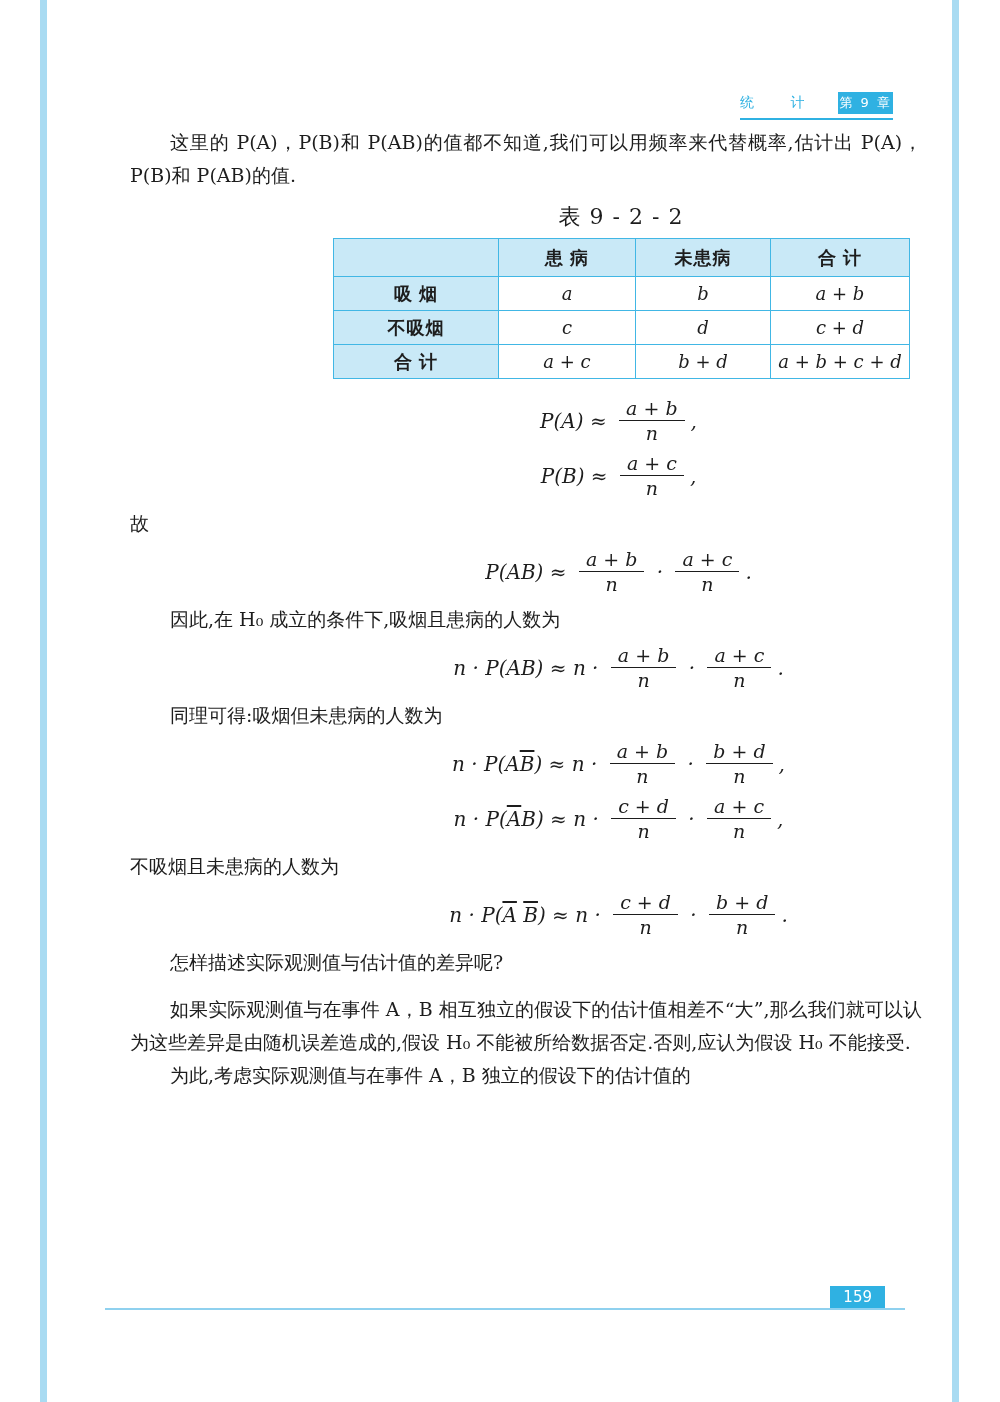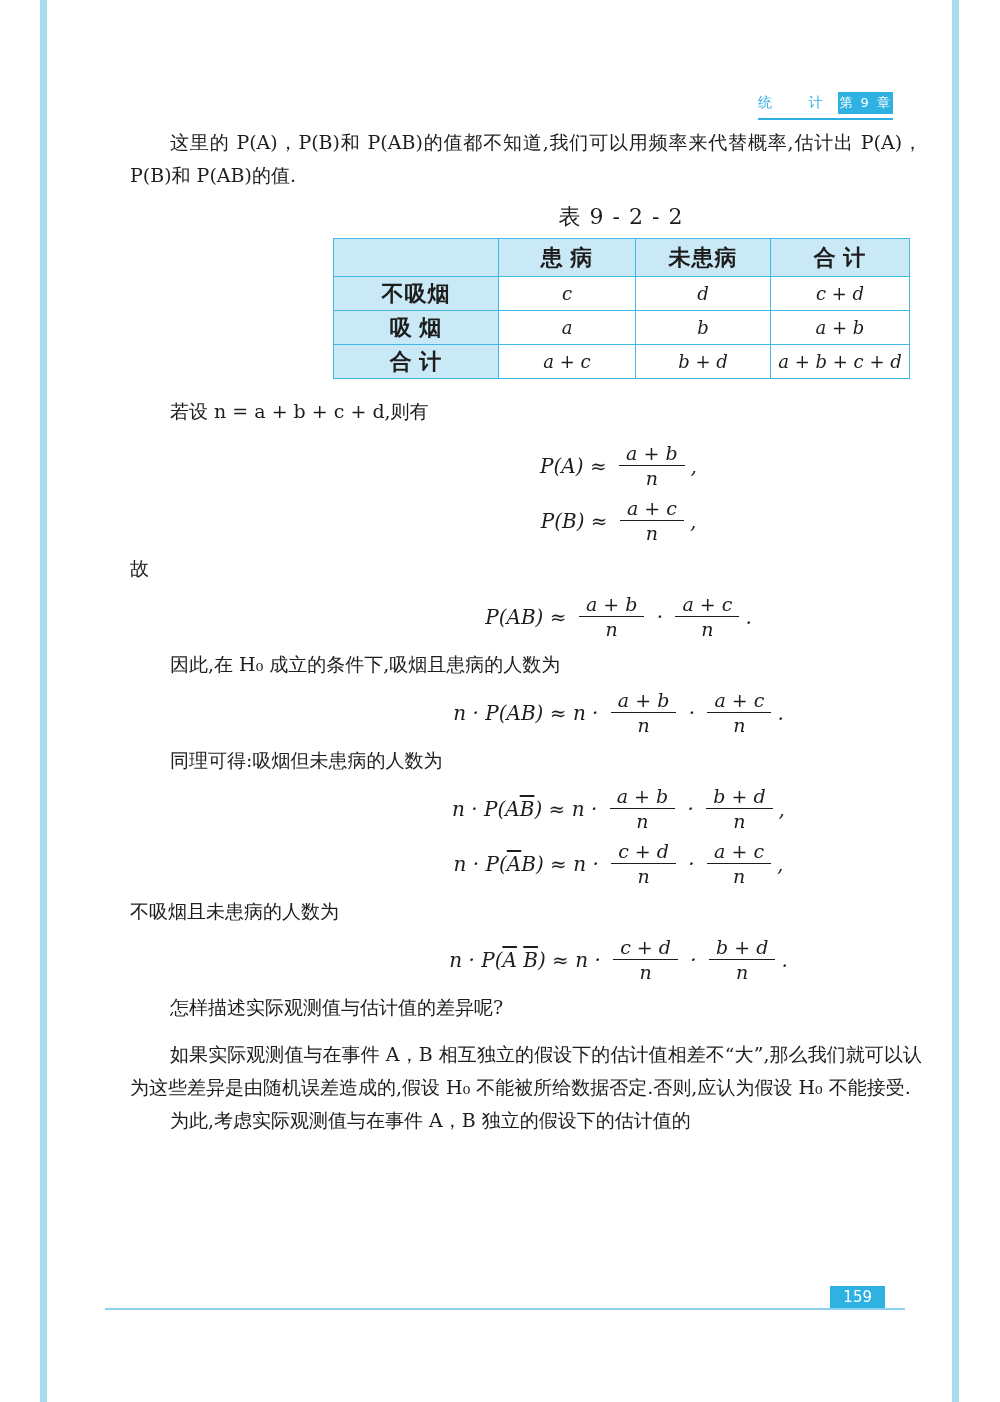--- a/index.html
+++ b/index.html
@@ -14,21 +14,21 @@
   .page { position: absolute; inset: 0; background: #ffffff; }
 
   
   .edge-bar { position: absolute; top: 0; bottom: 0; width: 7px; background: var(--edge-bar, #a9dbf2); }
   .edge-left  { left: 40px; }
   .edge-right { right: 41px; }
 
   
   .header { position: absolute; top: 92px; right: 107px; }
   .header-inner {
-    display: flex; align-items: center; 
+    display: flex; align-items: center; gap: 18px;
     padding-bottom: 4px;
     border-bottom: 2px solid var(--accent, #35b3e3);
   }
   .section-title {
     color: var(--accent, #35b3e3);
     font-family: "DejaVu Sans", "Liberation Sans", sans-serif;
     font-size: 14px; letter-spacing: 16px; text-indent: 0;
     white-space: nowrap;
   }
   .chapter-badge {
@@ -57,22 +57,22 @@
     margin-left: 203px; width: 576px;
   }
   .ctable tr { height: 34px; }
   .ctable tr.headrow { height: 38px; }
   .ctable td {
     border: 1.6px solid var(--table-border, #41b7e5);
     text-align: center; vertical-align: middle; font-size: 18px;
   }
   .ctable td.hd, .ctable td.rowlabel {
     background: var(--light-fill, #c9e9f7);
-    font-family: Liberation Serif, serif;
-    font-weight: bold; font-size: 22px; letter-spacing: 1px;
+    font-family: Liberation Sans, sans-serif;
+    font-weight: bold; font-size: 18px; letter-spacing: 1px;
   }
   .ctable td.mcell { font-style: italic; background: #ffffff; }
 
   
   .formula {
     padding-left: 185px; text-align: center;
     margin: 8px 0; font-size: 20px; font-style: italic;
     line-height: 44px; white-space: nowrap;
   }
   .mtext { vertical-align: middle; }
@@ -124,43 +124,42 @@
           <col style="width:139px">
         </colgroup>
       <tbody>
           <tr class="headrow">
         <td class="hd"></td>
         <td class="hd">患  病</td>
         <td class="hd">未患病</td>
         <td class="hd">合  计</td>
       </tr>
       <tr>
+        <td class="rowlabel">吸  烟</td>
+        <td class="mcell">a</td>
+        <td class="mcell">b</td>
+        <td class="mcell">a + b</td>
+      </tr>
+      <tr>
         <td class="rowlabel">不吸烟</td>
         <td class="mcell">c</td>
         <td class="mcell">d</td>
         <td class="mcell">c + d</td>
-      </tr>
-      <tr>
-        <td class="rowlabel">吸  烟</td>
-        <td class="mcell">a</td>
-        <td class="mcell">b</td>
-        <td class="mcell">a + b</td>
       </tr>
       <tr>
         <td class="rowlabel">合  计</td>
         <td class="mcell">a + c</td>
         <td class="mcell">b + d</td>
         <td class="mcell">a + b + c + d</td>
       </tr>
     </tbody>
       </table>
 
     <div class="spacer-sm"></div>
 
-    <p class="para indent" style="margin-top:12px;">若设 n = a + b + c + d,则有</p>
 
     <div class="formula" style="margin-top:14px;">
       <span class="mtext">P(A) ≈ </span><span class="frac">
           <span class="num">a + b</span>
           <span class="den">n</span>
         </span><span class="mtext">,</span>
     </div>
 
     <div class="formula">
       <span class="mtext">P(B) ≈ </span><span class="frac">

